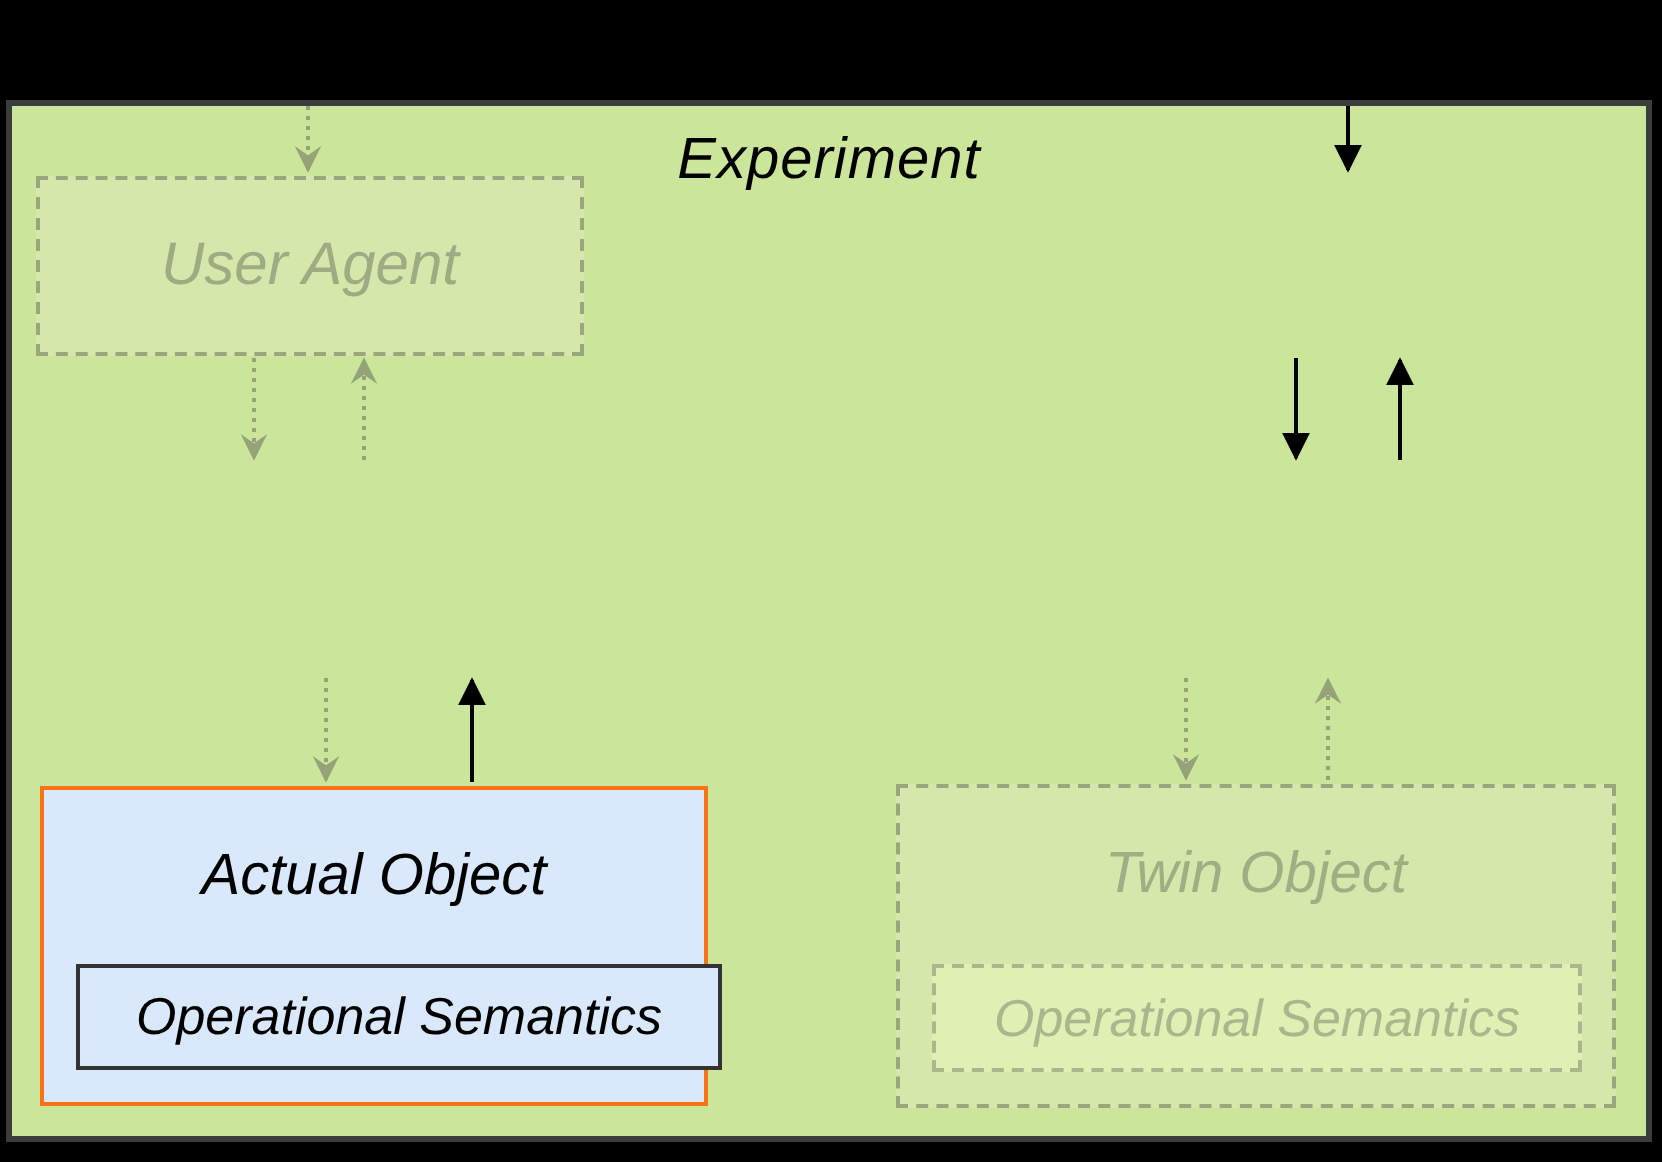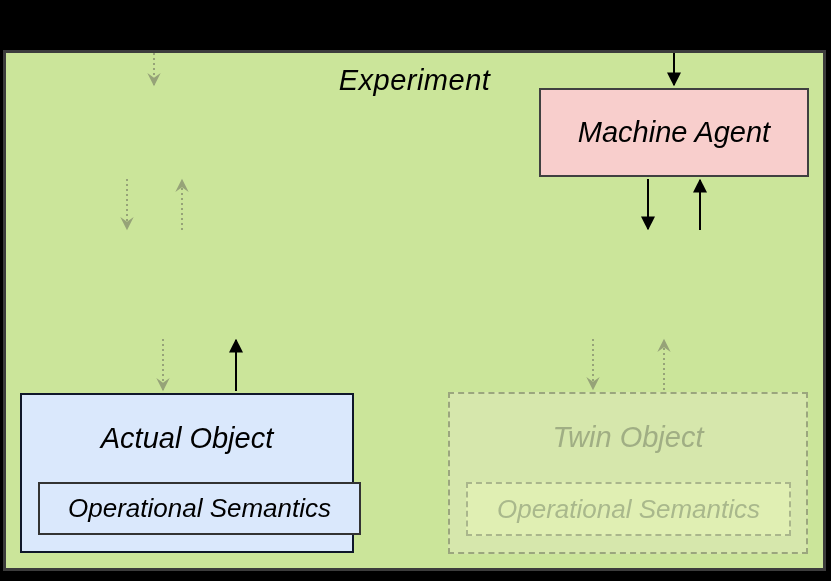--- a/index.html
+++ b/index.html
@@ -79,21 +79,21 @@
     color: #ffffff;
     font-size: 27px;
     display: flex;
     align-items: center;
     justify-content: center;
   }
   .node-actual-object {
     left: 14px; top: 340px;
     width: 334px; height: 160px;
     background: #dae8fc;
-    border: 2px solid #0f172a;
+    border: 2px solid #f97316;
   }
   .node-twin-object {
     left: 442px; top: 339px;
     width: 360px; height: 162px;
     background: #d6e7ac;
     border: 2px dashed #9ba67e;
   }
   .object-label {
     position: absolute;
     left: 0; top: 0; right: 0;
@@ -138,24 +138,24 @@
 </style>
 </head>
 <body>
 
 <div class="canvas">
 
   <div class="container">
 
     <div class="diagram-title">Experiment</div>
 
+    <div class="node node-user-agent">
+      <span>User Agent</span>
+    </div>
 
-    <div class="node node-machine-agent">
-      <span>Machine Agent</span>
-    </div>
 
 
     <div class="node node-actual-object">
       <div class="object-label">Actual Object</div>
       <div class="inner-box inner-actual">
         <span>Operational Semantics</span>
       </div>
     </div>
 
     <div class="node node-twin-object">

